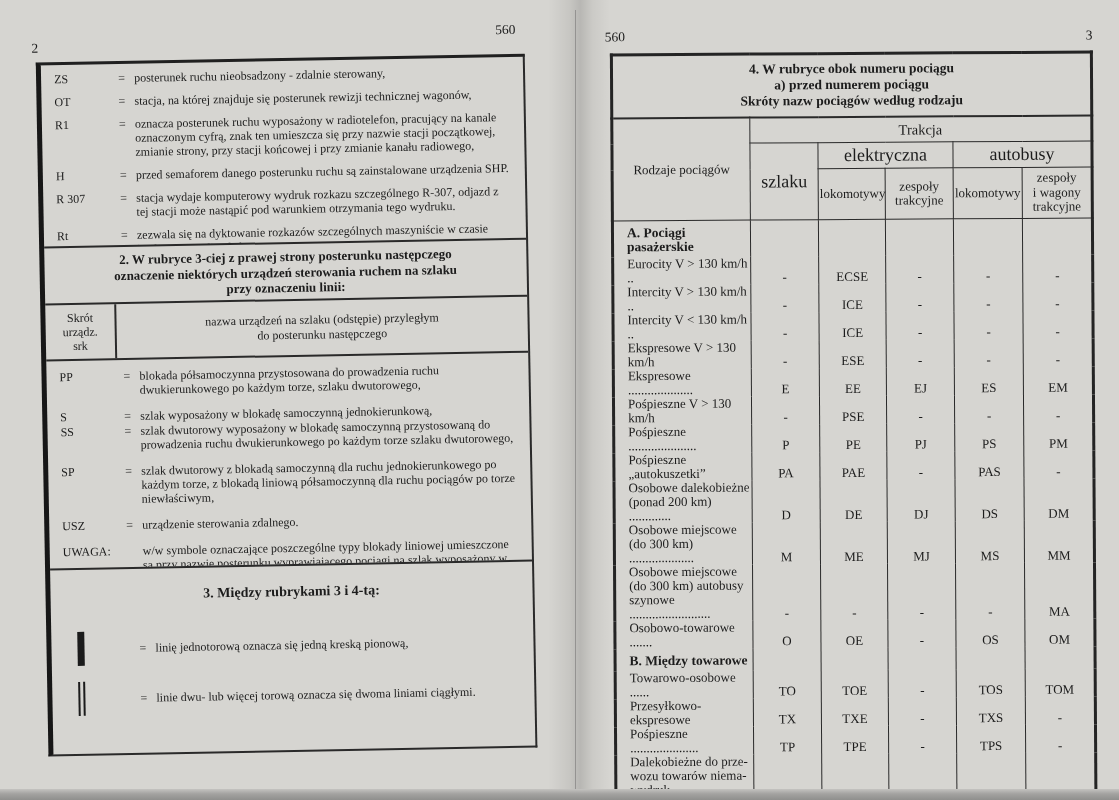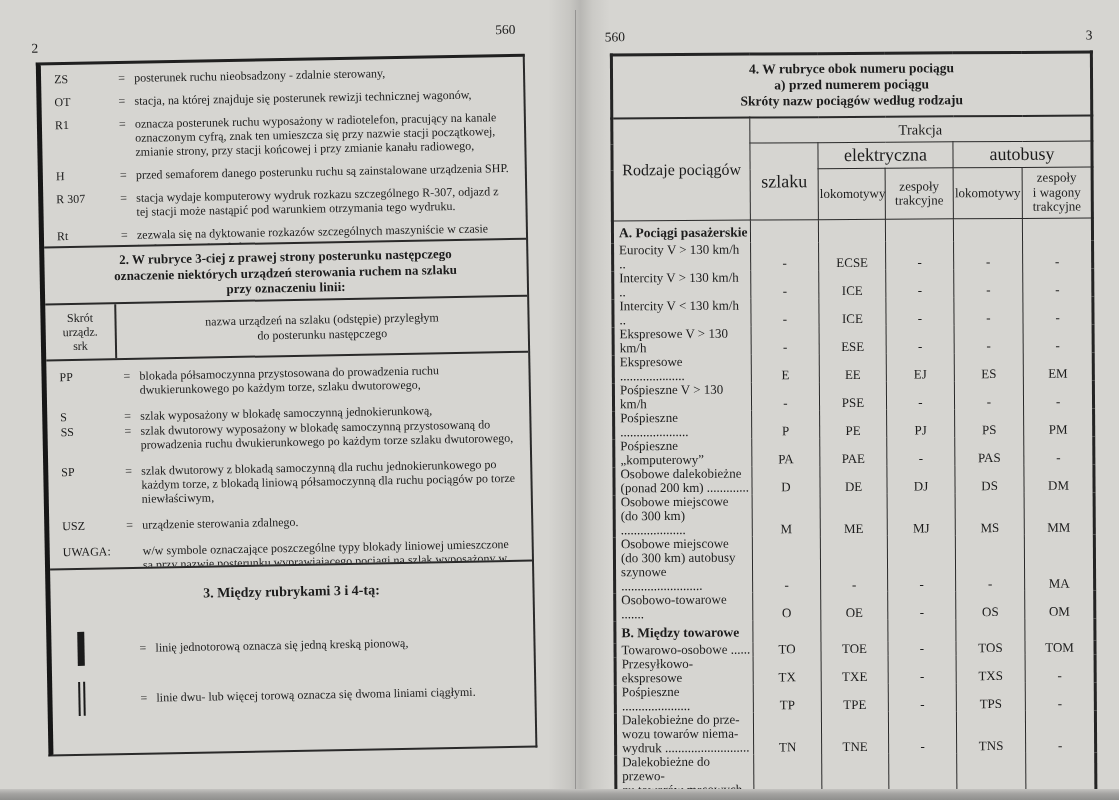--- a/index.html
+++ b/index.html
@@ -77,24 +77,24 @@
   table.train-table td{border:1px solid #2a2a2a;}
   table.train-table{border:3px solid #242424;}
   .title-cell{
     font-weight:bold;text-align:center;font-size:13.5px;line-height:16px;
     padding:6px 4px 7px 4px;border-bottom:2px solid #2a2a2a !important;
   }
   th.hdr{font-weight:normal;text-align:center;vertical-align:middle;}
   .h-trakcja{font-size:14.5px;height:22px;}
   .h-mid{font-size:18px;height:23px;}
   .h-sub{font-size:13px;line-height:14.5px;height:48px;}
-  .h-rodzaje{font-size:16px;}
+  .h-rodzaje{font-size:13px;}
   tbody td{border-top:none !important;border-bottom:none !important;}
   td.name{
-    text-align:left;padding:0 2px 0 5px;font-size:13px;line-height:14px;
+    text-align:left;padding:0 2px 0 13px;font-size:13px;line-height:14px;
     vertical-align:bottom;white-space:pre-line;overflow:hidden;
   }
   td.val{text-align:center;vertical-align:bottom;font-size:13px;line-height:14px;padding:0 1px;}
   tr.section-row td.name{font-weight:bold;padding-top:5px;padding-bottom:3px;font-size:13.5px;}
 </style>
 </head>
 <body>
 
 <div class="spread">
 
@@ -300,21 +300,21 @@
           </tr>
           <tr>
             <td class="name">Pośpieszne .....................</td>
             <td class="val">P</td>
             <td class="val">PE</td>
             <td class="val">PJ</td>
             <td class="val">PS</td>
             <td class="val">PM</td>
           </tr>
           <tr>
-            <td class="name">Pośpieszne „komputerowy”</td>
+            <td class="name">Pośpieszne „autokuszetki”</td>
             <td class="val">PA</td>
             <td class="val">PAE</td>
             <td class="val">-</td>
             <td class="val">PAS</td>
             <td class="val">-</td>
           </tr>
           <tr>
             <td class="name">Osobowe dalekobieżne
 (ponad 200 km) .............</td>
             <td class="val">D</td>

